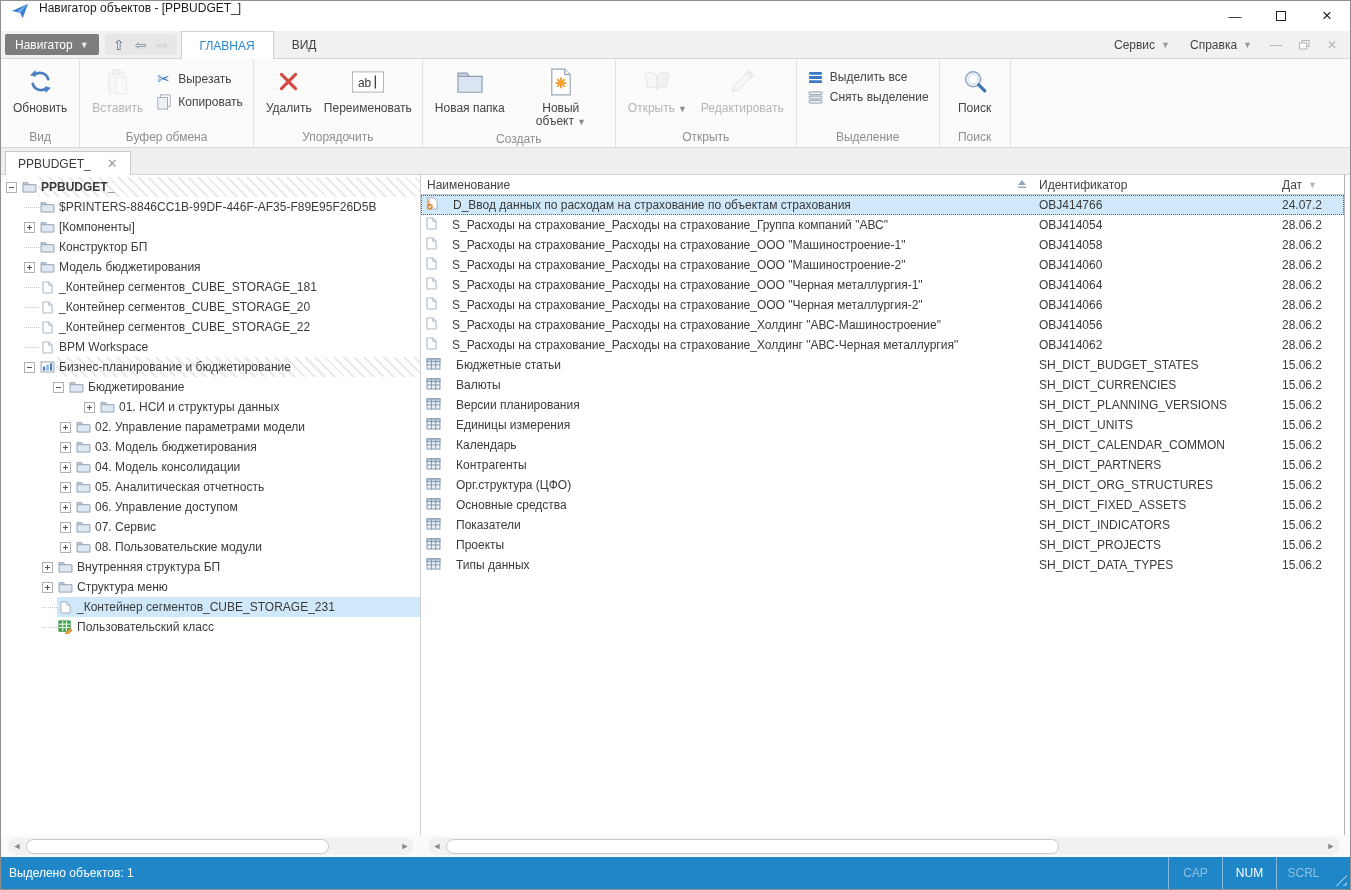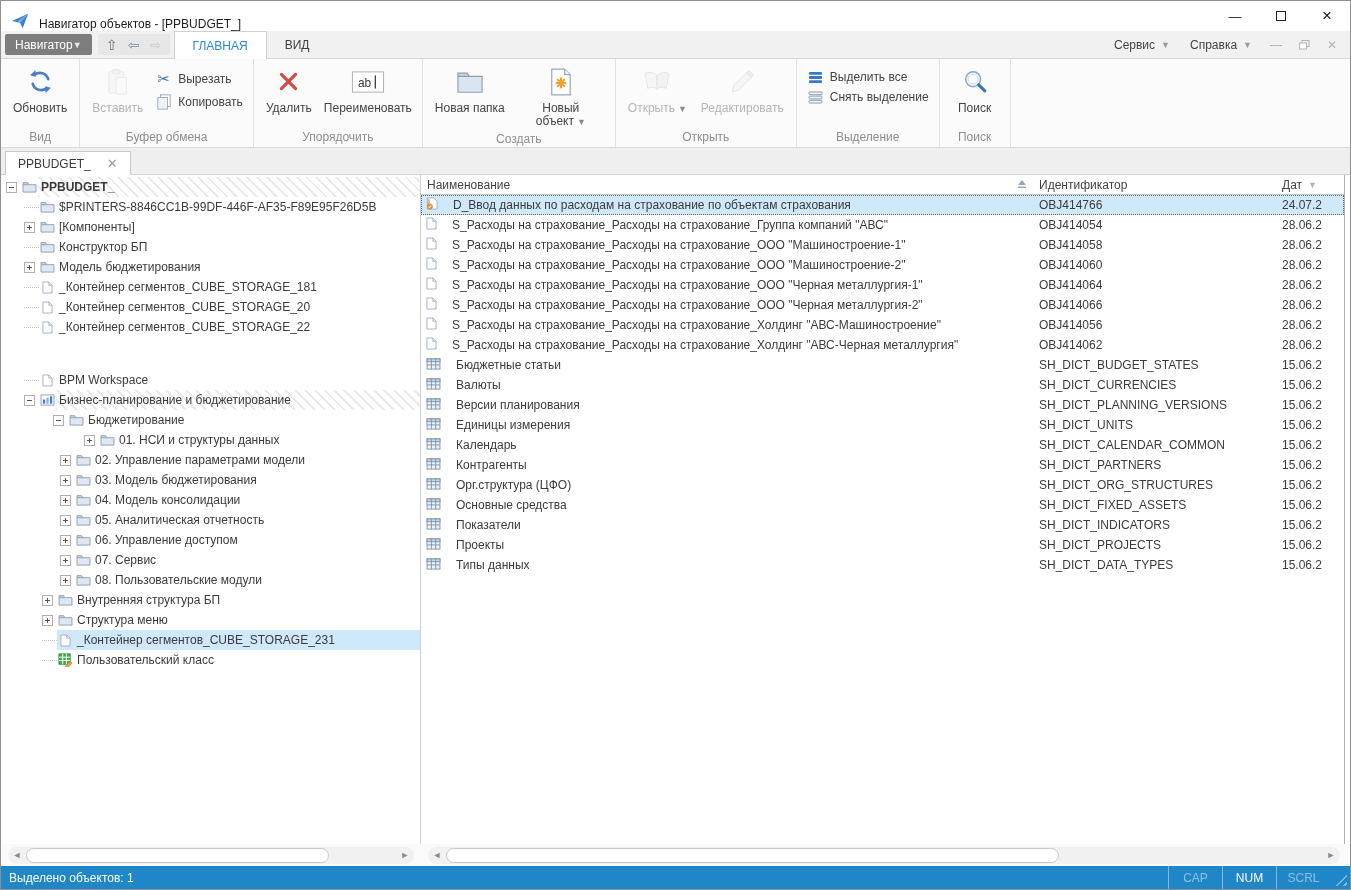--- a/index.html
+++ b/index.html
@@ -4,30 +4,30 @@
 <style>
   * { box-sizing: border-box; margin: 0; padding: 0; user-select: none; }
   html,body { width: 1351px; height: 890px; }
   body {
     font-family: "Liberation Sans", "DejaVu Sans", sans-serif;
     font-size: 12px; color: #3b3b3b; background: #fff;
     border: 1px solid #8f8f8f; overflow: hidden; cursor: default;
     display: flex; flex-direction: column;
   }
   
-  .titlebar { height: 30px; display: flex; align-items: flex-end; background: #fff; padding-left: 10px; flex: 0 0 auto; }
+  .titlebar { height: 30px; display: flex; align-items: flex-start; background: #fff; padding-left: 10px; flex: 0 0 auto; }
   .titlebar .app-ic { width: 20px; height: 20px; margin-right: 8px; display:flex; align-items:center; }
   .title-text { font-size: 12px; color: #1c1c1c; }
   .win-btns { margin-left: auto; display: flex; }
   .win-btn { width: 46px; height: 30px; display: flex; align-items: center; justify-content: center; color: #222; font-size: 13px; }
   .win-btn .maxbox { width: 10px; height: 10px; border: 1px solid #222; }
   .win-btn.close { font-size: 17px; }
   
   .tabrow { height: 28px; background: #f1f1f1; display: flex; align-items: stretch; border-bottom: 1px solid #d6d6d6; flex: 0 0 auto; }
-  .nav-btn { margin: 3px 2px 3px 4px; background: #7d7d7d; color: #fff; border-radius: 2px; padding: 0 10px; display: flex; align-items: center; font-size: 12px; }
+  .nav-btn { margin: 3px 2px 3px 4px; background: #7d7d7d; color: #fff; border-radius: 2px; padding: 0 10px; display: flex; align-items: center; gap: 7px; font-size: 12px; }
   .nav-btn .dd { font-size: 9px; color: #e8e8e8; }
   .nav-arrows { margin: 3px 4px; background: #e7e7e7; border-radius: 2px; display: flex; align-items: center; padding: 0 4px; gap: 2px; }
   .nav-arrow { width: 20px; text-align: center; font-size: 14px; color: #5c7287; }
   .nav-arrow.back { color: #7a8a99; }
   .nav-arrow.disabled { color: #c6cbd0; }
   .rtab { padding: 0 18px; display: flex; align-items: center; font-size: 12px; color: #3f3f3f; margin-bottom: -1px; }
   .rtab.active { background: #fff; color: #2a8ad4; border: 1px solid #d0d0d0; border-bottom: none; }
   .tabrow-right { margin-left: auto; display: flex; align-items: center; gap: 4px; padding-right: 6px; }
   .menu-item { display: flex; align-items: center; gap: 6px; padding: 0 8px; color: #444; }
   .menu-item .dd { font-size: 9px; color: #9a9a9a; }
@@ -80,21 +80,21 @@
   .right-gutter { width: 6px; background: #fff; border-left: 1px solid #b0b0b0; flex: 0 0 auto; }
   
   .scrollrow { height: 22px; background: #fafafa; display: flex; align-items: center; flex: 0 0 auto; }
   .hscroll { height: 17px; display: flex; align-items: stretch; background: #f1f1f1; border-radius: 9px; }
   .hs-arrow { width: 18px; display: flex; align-items: center; justify-content: center; color: #8a8a8a; font-size: 9px; }
   .hs-track { flex: 1; position: relative; }
   .hs-thumb { position: absolute; top: 1px; bottom: 1px; background: #fff; border: 1px solid #c8c8c8; border-radius: 8px; }
   .hscroll.tree-sb { width: 406px; margin-left: 7px; }
   .hscroll.list-sb { width: 912px; margin-left: 14px; }
   
-  .statusbar { height: 23px; background: #1f86c8; color: #fff; display: flex; align-items: center; padding-left: 8px; flex: 0 0 auto; }
+  .statusbar { height: 32px; background: #1f86c8; color: #fff; display: flex; align-items: center; padding-left: 8px; flex: 0 0 auto; }
   .sb-right { margin-left: auto; display: flex; align-items: stretch; height: 100%; }
   .sb-key { width: 54px; display: flex; align-items: center; justify-content: center; border-left: 1px solid rgba(255,255,255,.45); color: #8fc0e2; }
   .sb-key.active { color: #fff; }
   .sb-grip { width: 20px; display: flex; align-items: flex-end; justify-content: flex-end; padding: 3px; }
   .sb-grip .g { width: 13px; height: 13px; background: repeating-linear-gradient(135deg, #7cb7e2 0 2px, transparent 2px 5px); clip-path: polygon(100% 0, 100% 100%, 0 100%); }
 </style>
 </head>
 <body>
 
 <div class="titlebar">
@@ -420,21 +420,21 @@
         <span class="t-body">
           <span class="t-ic">
             <svg viewBox="0 0 12 14" width="11" height="13">
               <path d="M1 1h6.5L11 4.5V13H1z" fill="#fff" stroke="#a2aebd"></path>
               <path d="M7.5 1v3.5H11" fill="none" stroke="#a2aebd"></path>
             </svg>
           </span>
           <span class="t-lbl">_Контейнер сегментов_CUBE_STORAGE_22</span>
         </span>
       </div>
-      <div class="t-row" style="padding-left: 23px; margin-top: 33px;">
+      <div class="t-row" style="padding-left: 23px;">
         <span class="t-dash"></span>
         <span class="t-body">
           <span class="t-ic">
             <svg viewBox="0 0 12 14" width="11" height="13">
               <path d="M1 1h6.5L11 4.5V13H1z" fill="#fff" stroke="#a2aebd"></path>
               <path d="M7.5 1v3.5H11" fill="none" stroke="#a2aebd"></path>
             </svg>
           </span>
           <span class="t-lbl">BPM Workspace</span>
         </span>

